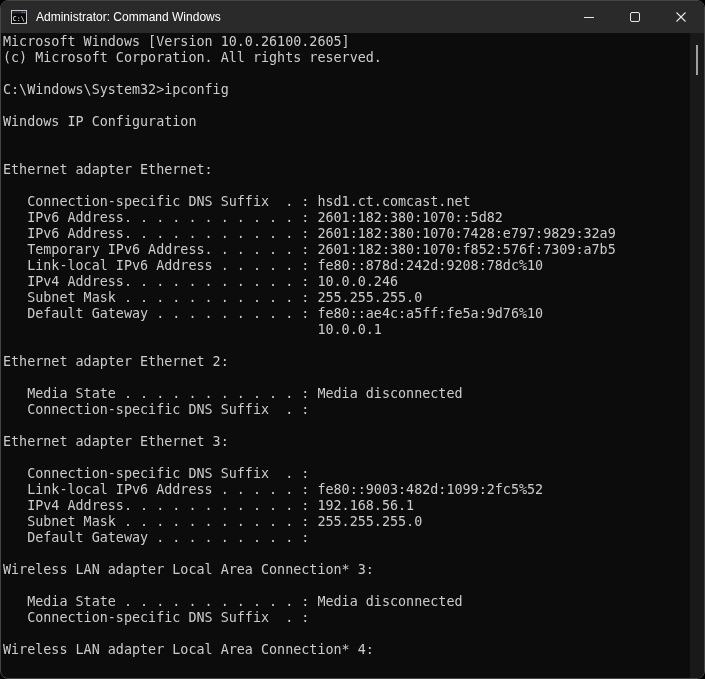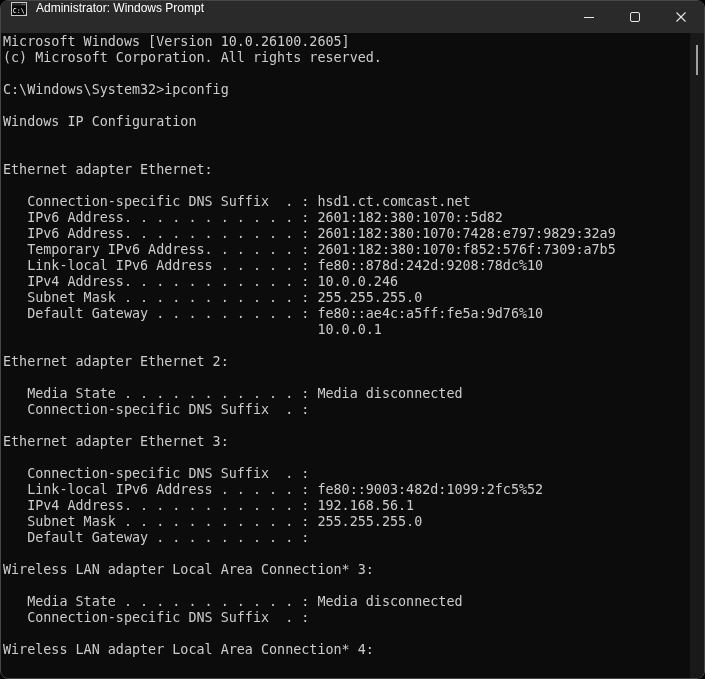--- a/index.html
+++ b/index.html
@@ -19,20 +19,21 @@
     border: 1px solid var(--window-border, #464646);
     border-radius: 8px;
     overflow: hidden;
     background: var(--console-bg, #0c0c0c);
   }
   
   .titlebar {
     height: 32px;
     background: var(--titlebar-bg, #2a2a2a);
     display: flex;
+    align-items: center;
     user-select: none;
   }
   .app-icon {
     width: 16px;
     height: 16px;
     margin-left: 10px;
     display: inline-flex;
     flex: 0 0 auto;
   }
   .titlebar .title {
@@ -103,21 +104,21 @@
   <div class="titlebar">
     <span class="app-icon">
       <svg width="16" height="16" viewBox="0 0 16 16">
         <rect x="0.5" y="1.5" width="15" height="13" fill="#0a0a0a" stroke="#c9c9c9" stroke-width="1"></rect>
         <rect x="1" y="2" width="14" height="2.6" fill="#232833"></rect>
         <circle cx="11.2" cy="3.3" r="0.55" fill="#bfbfbf"></circle>
         <circle cx="13.2" cy="3.3" r="0.55" fill="#bfbfbf"></circle>
         <text x="1.8" y="11.6" font-size="6.6" fill="#ffffff" font-family="DejaVu Sans Mono, monospace">C:\_</text>
       </svg>
     </span>
-    <span class="title">Administrator: Windows Prompt</span>
+    <span class="title">Administrator: Command Windows</span>
     <div class="controls">
       <button class="ctrl" aria-label="minimize">
         <span>
           <svg width="10" height="10" viewBox="0 0 10 10" shape-rendering="crispEdges">
             <line x1="0" y1="5.5" x2="10" y2="5.5" stroke="#e8e8e8" stroke-width="1"></line>
           </svg>
         </span>
       </button>
       <button class="ctrl" aria-label="maximize">
         <span>

